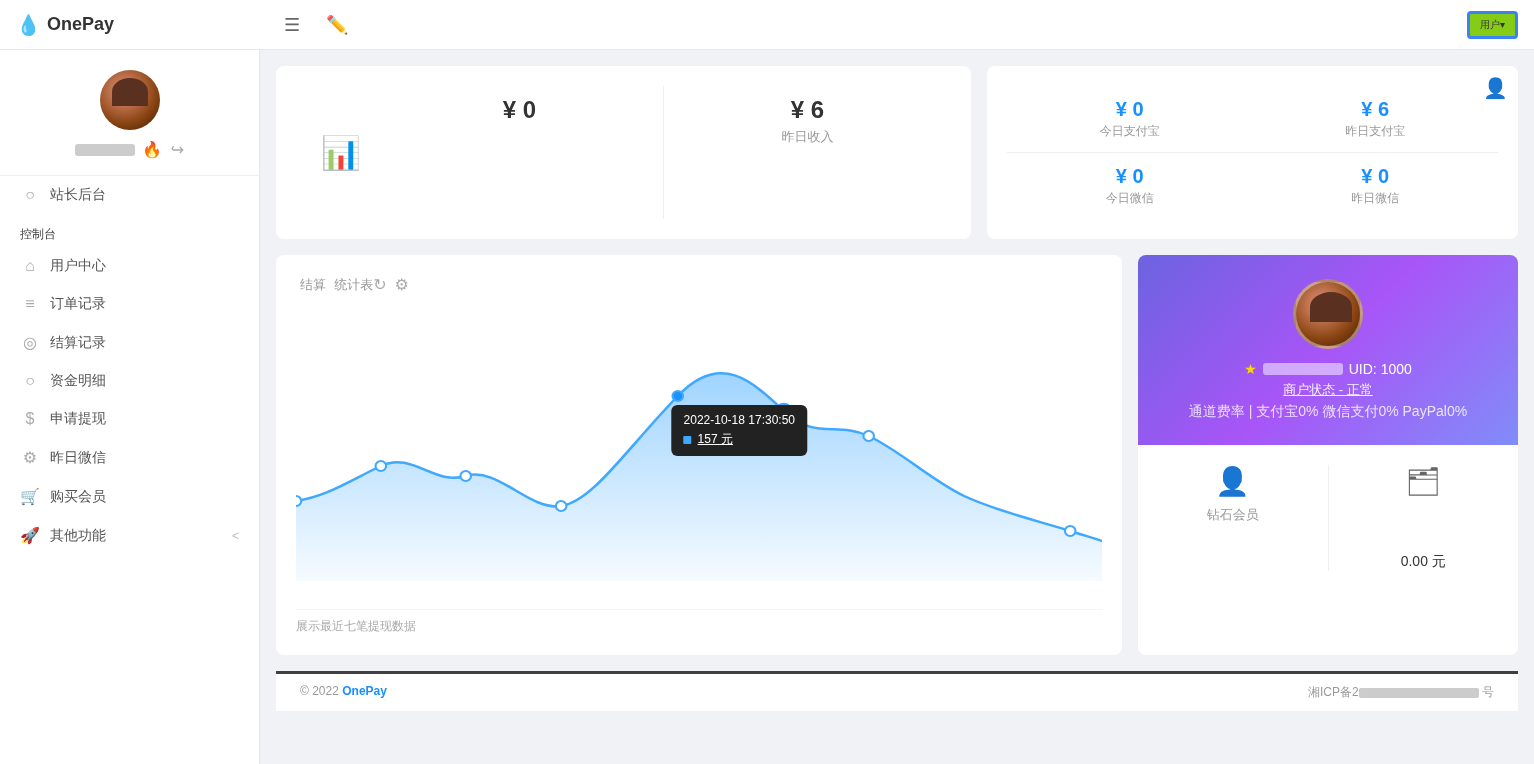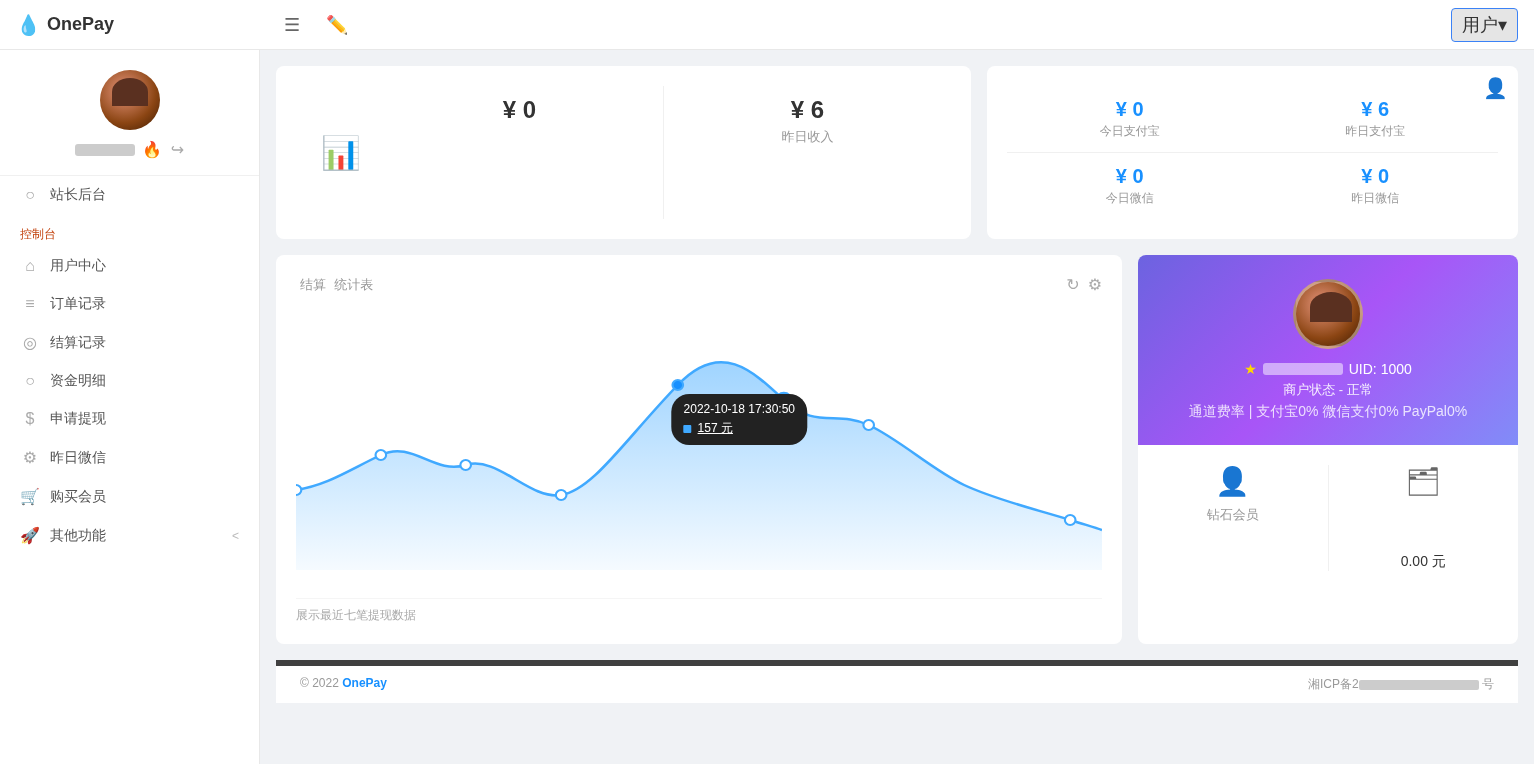--- a/index.html
+++ b/index.html
@@ -5,35 +5,35 @@
     * { box-sizing: border-box; margin: 0; padding: 0; }
     body { font-family: -apple-system, BlinkMacSystemFont, 'Segoe UI', sans-serif; background: #f0f2f5; display: flex; flex-direction: column; height: 764px; overflow: hidden; }
 
     
     .topbar { background: #fff; height: 50px; display: flex; align-items: center; padding: 0 16px; border-bottom: 1px solid #e8e8e8; position: fixed; top: 0; left: 0; right: 0; z-index: 100; }
     .topbar-logo { display: flex; align-items: center; gap: 6px; font-size: 18px; font-weight: 700; color: #333; flex: 0 0 260px; }
     .logo-icon { color: #1890ff; font-size: 20px; }
     .topbar-actions { display: flex; align-items: center; gap: 10px; }
     .topbar-btn { background: none; border: none; cursor: pointer; font-size: 18px; color: #666; padding: 4px 8px; }
     .topbar-right { margin-left: auto; }
-    .user-dropdown { background: #e5e5e5; border: 1px solid #3b82f6; border-radius: 4px; padding: 4px 10px; font-size: 18px; color: #333; cursor: pointer; display: flex; align-items: center; gap: 4px; }
+    .user-dropdown { background: #84cc16; border: 3px solid #3b82f6; border-radius: 4px; padding: 4px 10px; font-size: 10px; color: #333; cursor: pointer; display: flex; align-items: center; gap: 4px; }
 
     
     .layout { display: flex; margin-top: 50px; height: calc(764px - 50px); }
 
     
     .sidebar { width: 260px; background: #fff; border-right: 1px solid #e8e8e8; display: flex; flex-direction: column; overflow-y: auto; flex-shrink: 0; }
     .sidebar-user { padding: 20px 16px 16px; display: flex; flex-direction: column; align-items: center; border-bottom: 1px solid #f0f0f0; }
     .avatar-img { width: 60px; height: 60px; border-radius: 50%; background: radial-gradient(circle at 40% 35%, #c97b5a 20%, #8b4513 60%, #3d1a00 100%); position: relative; }
     .avatar-img::after { content: ''; position: absolute; top: 8px; left: 12px; width: 36px; height: 28px; background: #5a3020; border-radius: 50% 50% 0 0; }
     .user-info-row { display: flex; align-items: center; gap: 8px; }
     .username-blur { background: #ccc; height: 12px; width: 60px; border-radius: 3px; }
     .sidebar-icon-btn { background: none; border: none; cursor: pointer; font-size: 16px; color: #aaa; }
 
-    .sidebar-section-label { font-size: 12px; color: #c2410c; padding: 12px 20px 4px; }
+    .sidebar-section-label { font-size: 12px; color: #404040; padding: 12px 20px 4px; }
     .sidebar-item { display: flex; align-items: center; gap: 10px; padding: 10px 20px; cursor: pointer; font-size: 14px; color: #555; transition: background 0.2s; }
     .sidebar-item .icon { font-size: 16px; color: #aaa; width: 20px; text-align: center; }
     .sidebar-more-label { font-size: 12px; color: #bbb; text-align: center; padding: 8px; border-top: 1px solid #f0f0f0; }
 
     
     .main { flex: 1; overflow-y: auto; padding: 16px; display: flex; flex-direction: column; gap: 16px; }
 
     
     .stats-row { display: flex; gap: 16px; }
     .stats-card { background: #fff; border-radius: 8px; padding: 20px; flex: 1; }
@@ -48,55 +48,55 @@
     .stats-item-sm { flex: 1; text-align: center; padding: 12px; }
     .stats-value-sm { font-size: 20px; font-weight: 600; color: #1890ff; margin-bottom: 2px; }
     .stats-label-sm { font-size: 12px; color: #999; }
     .stats-divider { border-top: 1px solid #f0f0f0; }
 
     
     .bottom-row { display: flex; gap: 16px; }
 
     
     .chart-card { background: #fff; border-radius: 8px; padding: 20px; flex: 1; }
-    .chart-card-header { display: flex; align-items: center; justify-content: space-between; margin-bottom: 16px; }
+    .chart-card-header { display: flex; align-items: center; margin-bottom: 27px; }
     .chart-title { font-size: 15px; color: #333; }
     .chart-title span { color: #999; font-size: 13px; margin-left: 4px; }
     .chart-actions { display: flex; gap: 8px; }
     .chart-action-btn { background: none; border: none; cursor: pointer; color: #aaa; font-size: 16px; }
 
     
     .chart-container { position: relative; width: 100%; height: 280px; }
     .chart-footer { font-size: 12px; color: #aaa; margin-top: 8px; padding-top: 8px; border-top: 1px solid #f5f5f5; }
 
     
-    .chart-tooltip { position: absolute; background: #222; color: #fff; border-radius: 18px; padding: 8px 12px; font-size: 12px; top: 30%; left: 55%; transform: translateX(-50%); pointer-events: none; white-space: nowrap; }
+    .chart-tooltip { position: absolute; background: #222; color: #fff; border-radius: 6px; padding: 8px 12px; font-size: 12px; top: 30%; left: 55%; transform: translateX(-50%); pointer-events: none; white-space: nowrap; }
     .chart-tooltip-date { margin-bottom: 4px; }
     .chart-tooltip-value { display: flex; align-items: center; gap: 6px; text-decoration: underline; }
     .tooltip-dot { width: 8px; height: 8px; background: #40a9ff; border-radius: 1px; flex-shrink: 0; }
 
     
     .user-card { width: 380px; flex-shrink: 0; background: #fff; border-radius: 8px; overflow: hidden; }
     .user-card-header { background: linear-gradient(135deg, #6c63e0 0%, #a855f7 50%, #818cf8 100%); padding: 24px; display: flex; flex-direction: column; align-items: center; position: relative; }
     .user-card-avatar { width: 70px; height: 70px; border-radius: 50%; background: radial-gradient(circle at 40% 35%, #c97b5a 20%, #8b4513 60%, #3d1a00 100%); border: 3px solid rgba(255,255,255,0.4); margin-bottom: 12px; overflow: hidden; position: relative; }
     .user-card-avatar::after { content: ''; position: absolute; top: 10px; left: 14px; width: 42px; height: 30px; background: #5a3020; border-radius: 50% 50% 0 0; }
     .user-card-name { font-size: 14px; color: #fff; display: flex; align-items: center; gap: 6px; margin-bottom: 4px; }
     .star-icon { color: #ffd700; }
     .name-blur { background: rgba(255,255,255,0.5); height: 12px; width: 80px; border-radius: 3px; display: inline-block; }
-    .user-card-status { font-size: 13px; color: rgba(255,255,255,0.9); margin-bottom: 4px; }
+    .user-card-status { font-size: 13px; color: rgba(255,255,255,0.9); margin-bottom: 4px; text-decoration: underline; }
     .user-card-rate { font-size: 14px; color: rgba(255,255,255,0.8); }
     .user-card-body { padding: 20px; display: flex; gap: 20px; }
     .user-card-stat { flex: 1; display: flex; flex-direction: column; align-items: center; gap: 8px; }
     .user-card-stat-icon { font-size: 28px; color: #666; }
     .user-card-stat-label { font-size: 13px; color: #999; }
     .user-card-stat-value { font-size: 14px; color: #333; font-weight: 500; margin-top: 47px; }
     .user-card-divider { width: 1px; background: #f0f0f0; align-self: stretch; }
 
     
-    .footer { background: #fff; border-top: 6px solid #404040; padding: 10px 24px; display: flex; justify-content: space-between; font-size: 12px; color: #999; flex-shrink: 0; }
+    .footer { background: #fff; border-top: 3px solid #404040; padding: 10px 24px; display: flex; justify-content: space-between; font-size: 12px; color: #999; flex-shrink: 0; }
     .footer-brand { color: #1890ff; font-weight: 600; }
     .icp-blur { background: #ccc; height: 10px; width: 120px; border-radius: 2px; display: inline-block; vertical-align: middle; }
   </style>
 </head>
 <body>
 
 <div class="topbar">
   <div class="topbar-logo">
     <span class="logo-icon">💧</span>
     <span>OnePay</span>

